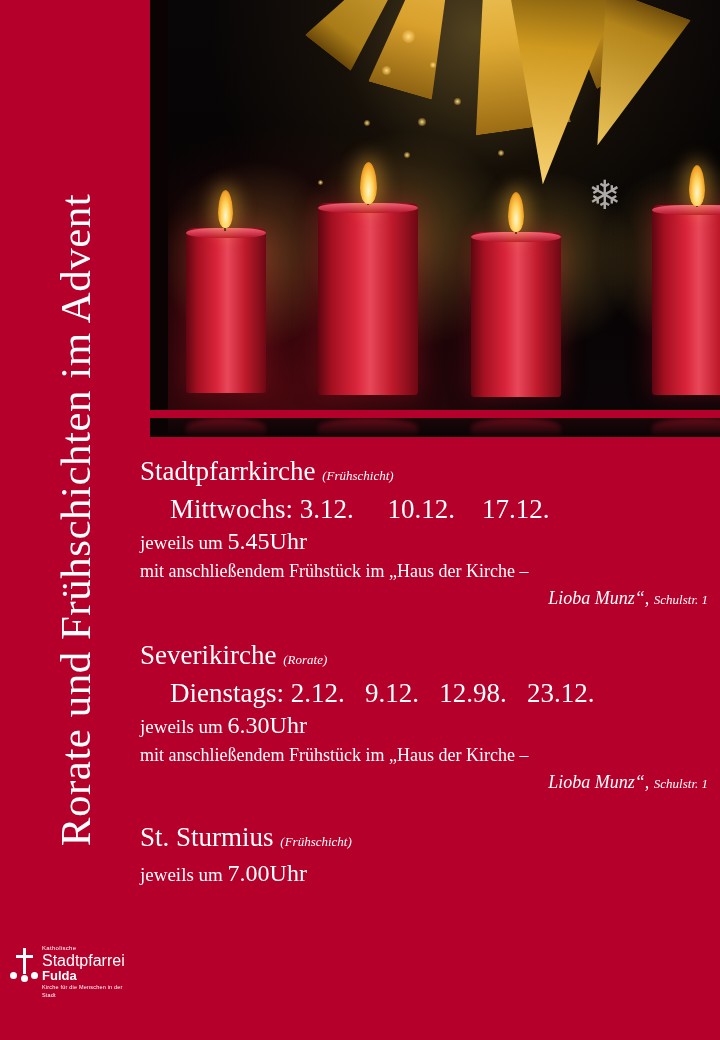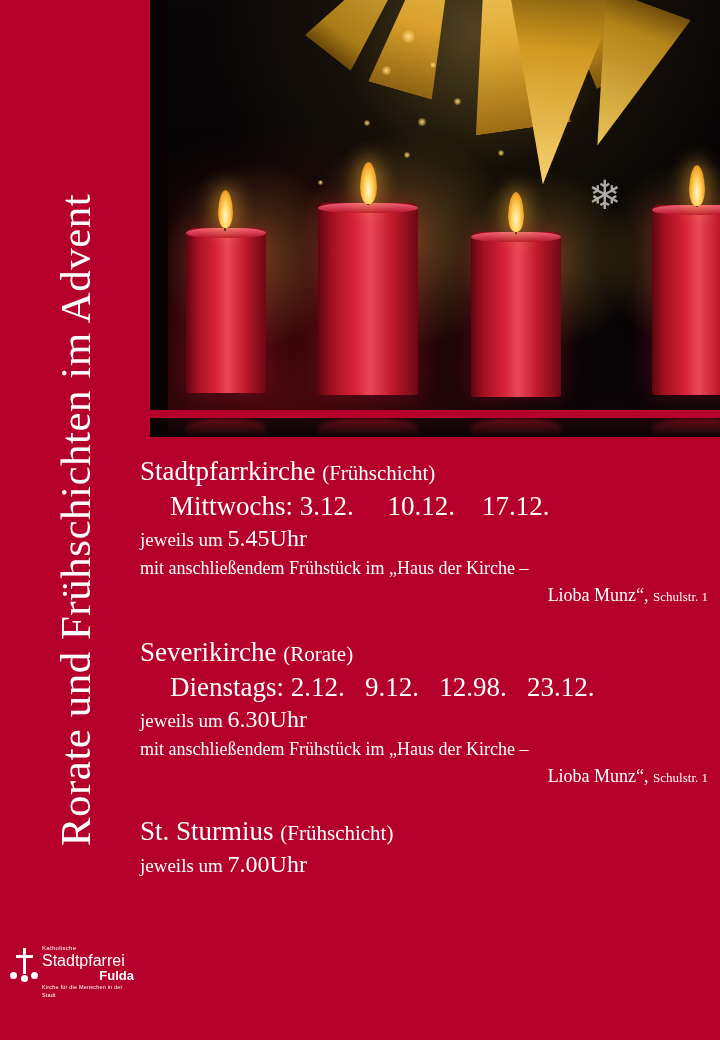--- a/index.html
+++ b/index.html
@@ -104,21 +104,20 @@
     font-weight: normal;
     color: #ffffff;
     font-family: "Liberation Sans", sans-serif;
   }
   .logo-city {
     font-size: 13px;
     line-height: 14px;
     font-weight: bold;
     color: #ffffff;
     font-family: "Liberation Sans", sans-serif;
-    text-align: right;
   }
   .logo-slogan {
     font-size: 5.5px;
     line-height: 8px;
     letter-spacing: 0.2px;
     color: #ffffff;
     font-family: "Liberation Sans", sans-serif;
   }
 
   
@@ -244,21 +243,22 @@
   .block {
     margin-bottom: 26px;
   }
   .block.b2 { margin-bottom: 24px; }
   .line-church {
     font-size: 27px;
     line-height: 32px;
     white-space: nowrap;
   }
   .line-church .kind {
-    font-size: 21px;
+    font-size: 13px;
+    font-style: italic;
   }
   .line-days {
     font-size: 27px;
     line-height: 34px;
     white-space: nowrap;
   }
   .line-days .label { letter-spacing: 0px; margin-left: 30px; }
   .line-days .dates { }
   .line-time {
     font-size: 19px;
@@ -267,20 +267,21 @@
   .line-time .hour { font-size: 24px; }
   .line-note {
     font-size: 18px;
     line-height: 27px;
   }
   .line-note2 {
     font-size: 18px;
     line-height: 27px;
     text-align: right;
     padding-right: 12px;
+    font-style: italic;
   }
   .line-note2 .addr { font-size: 13px; }
 </style>
 </head>
 <body>
 
 <div class="poster">
 
   <div class="side-title">
     <div class="side-title-text">Rorate und Frühschichten im Advent</div>

